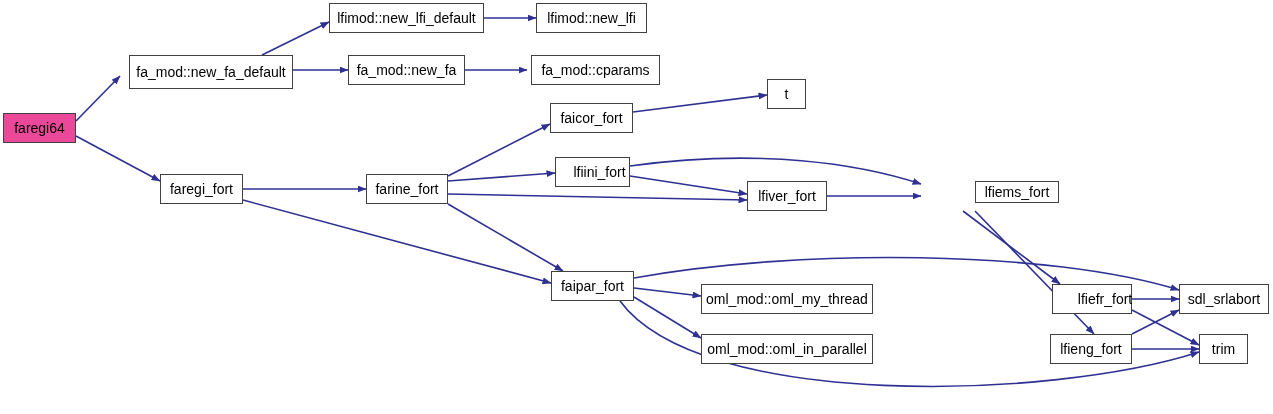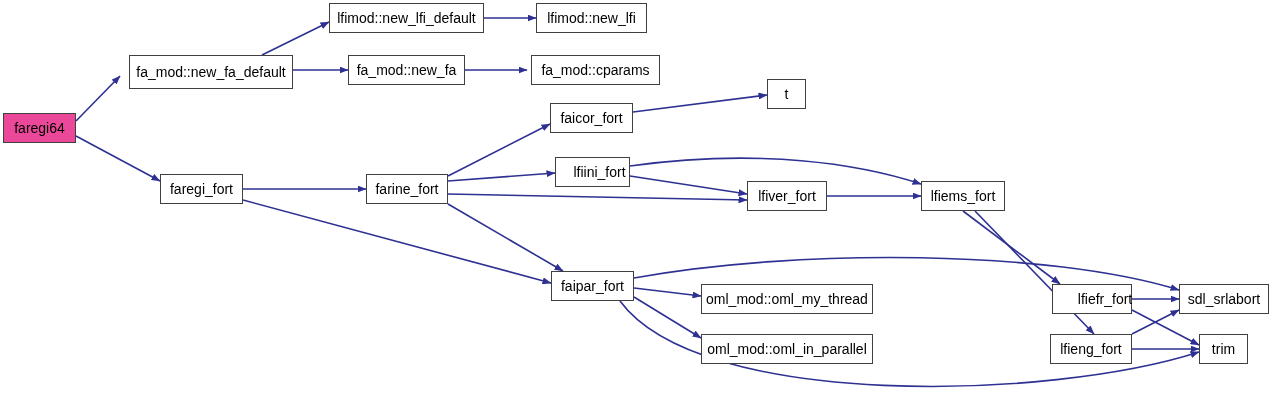--- a/index.html
+++ b/index.html
@@ -62,20 +62,20 @@
       <div class="node" style="left: 366px; top: 174px; width: 82px; height: 30px;">farine_fort</div>
       <div class="node" style="left: 536px; top: 3px; width: 111px; height: 30px;">lfimod::new_lfi</div>
       <div class="node" style="left: 531px; top: 55px; width: 129px; height: 30px;">fa_mod::cparams</div>
       <div class="node" style="left: 550px; top: 103px; width: 83px; height: 30px;">faicor_fort</div>
       <div class="node" style="left: 555px; top: 157px; width: 75px; height: 30px; padding-left: 14px;">lfiini_fort</div>
       <div class="node" style="left: 551px; top: 271px; width: 83px; height: 30px;">faipar_fort</div>
       <div class="node" style="left: 767px; top: 79px; width: 39px; height: 30px;">t</div>
       <div class="node" style="left: 747px; top: 181px; width: 80px; height: 30px;">lfiver_fort</div>
       <div class="node" style="left: 701px; top: 284px; width: 172px; height: 30px;">oml_mod::oml_my_thread</div>
       <div class="node" style="left: 701px; top: 334px; width: 172px; height: 30px;">oml_mod::oml_in_parallel</div>
-      <div class="node" style="left: 921px; top: 181px; width: 84px; height: 30px;">lfiems_fort</div>
+      <div class="node" style="left: 975px; top: 181px; width: 84px; height: 22px;">lfiems_fort</div>
       <div class="node" style="left: 1052px; top: 284px; width: 80px; height: 30px; padding-left: 26px;">lfiefr_fort</div>
       <div class="node" style="left: 1050px; top: 334px; width: 82px; height: 30px;">lfieng_fort</div>
       <div class="node" style="left: 1179px; top: 284px; width: 90px; height: 30px;">sdl_srlabort</div>
       <div class="node" style="left: 1199px; top: 334px; width: 49px; height: 30px;">trim</div>
     </div>
 
 </div>
 
 </body></html>

